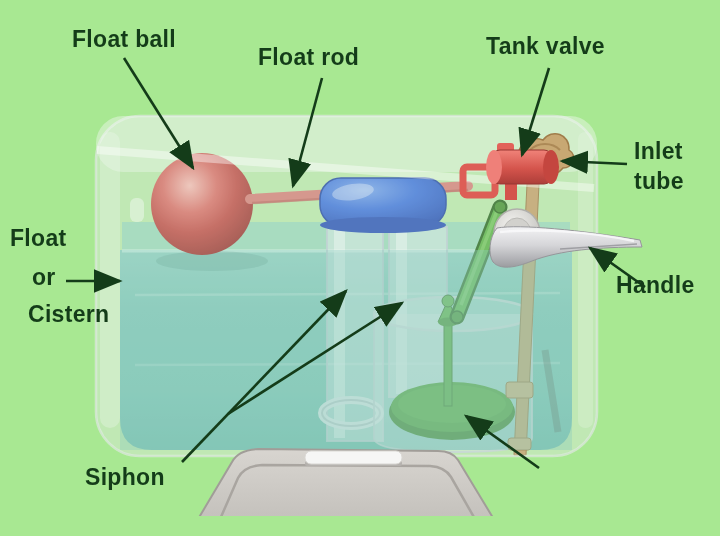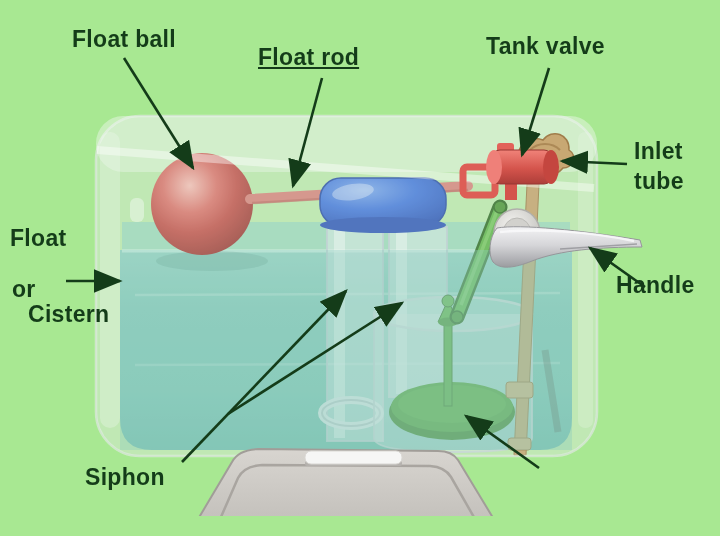--- a/index.html
+++ b/index.html
@@ -18,26 +18,26 @@
     position:absolute;
     font-weight:bold;
     font-size:23px;
     line-height:1.2;
     color:#143c19;
     letter-spacing:0.3px;
     white-space:nowrap;
     user-select:none;
   }
   .lbl-float-ball{left:72px;top:26px;}
-  .lbl-float-rod{left:258px;top:44px;text-decoration:underline;}
+  .lbl-float-rod{left:258px;top:44px;}
   .lbl-inlet-valve{left:486px;top:33px;}
   .lbl-inlet-tube{left:634px;top:138px;}
   .lbl-inlet-tube div{height:30px;}
   .lbl-tank-1{left:10px;top:225px;}
-  .lbl-tank-2{left:12px;top:264px;margin-top:12px;}
+  .lbl-tank-2{left:32px;top:264px;}
   .lbl-tank-3{left:8px;top:301px;margin-left:20px;}
   .lbl-handle{left:616px;top:272px;}
   .lbl-siphon{left:85px;top:464px;}
   .lbl-piston{left:547px;top:470px;}
 </style>
 </head>
 <body>
 
 <div class="stage">
 

